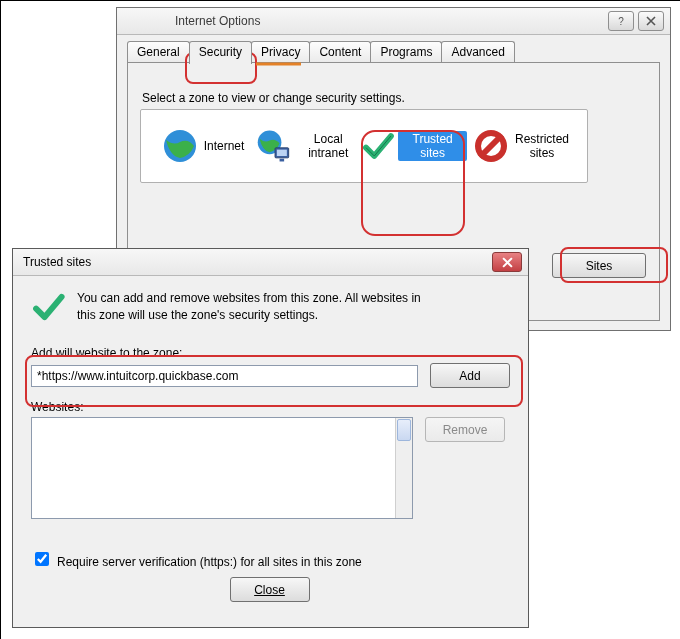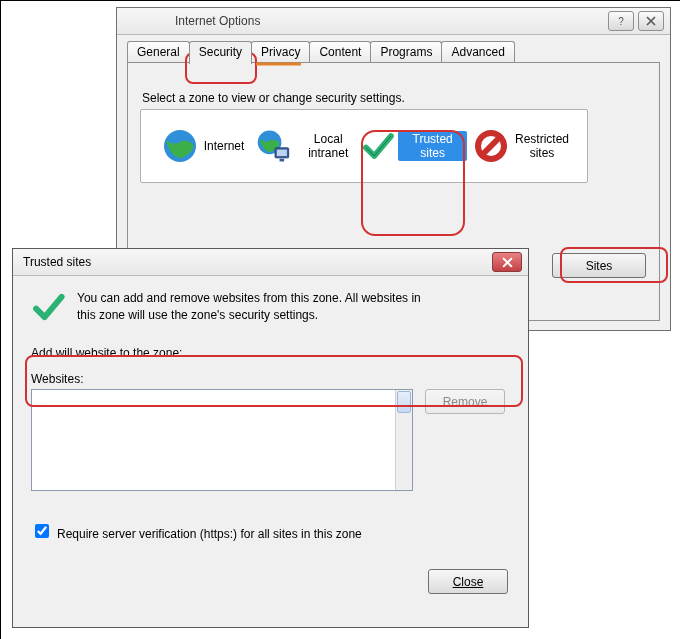--- a/index.html
+++ b/index.html
@@ -45,21 +45,21 @@
 .add-row input[type=text]{flex:1;height:20px;border:1px solid #8d9aad;background:#fff;padding:0 5px;font-family:inherit;font-size:12px;}
 .add-row .wbtn{width:78px;}
 .ws-label{margin-top:12px;}
 .listbox{margin-top:3px;display:flex;gap:12px;align-items:flex-start;}
 .listbox .box{width:380px;height:100px;background:#fff;border:1px solid #8d9aad;position:relative;}
 .listbox .box .scrollbar{position:absolute;right:0;top:0;bottom:0;width:16px;background:#efefef;border-left:1px solid #cfcfcf;}
 .listbox .box .scrollbar .thumb{position:absolute;top:1px;left:1px;right:1px;height:20px;background:linear-gradient(#e7eefb,#c9d8f1);border:1px solid #9db6dc;border-radius:2px;}
 .listbox .wbtn{width:78px;color:#8a8a8a;border-color:#b6b6b6;background:linear-gradient(#f5f5f5,#eaeaea);}
 .chkrow{margin-top:30px;display:flex;align-items:flex-end;gap:5px;}
 .chkrow input{width:14px;height:14px;}
-.close-row{margin-top:28px;display:flex;justify-content:flex-end;padding-right:2px;text-decoration:underline;}
+.close-row{margin-top:8px;display:flex;justify-content:center;padding-right:2px;text-decoration:underline;}
 .close-row .wbtn{width:78px;}
 
 
 svg.arrows{position:absolute;inset:0;pointer-events:none;}
 
 
 .zone-icon{width:40px;height:40px;}
 </style>
 </head>
 <body>
@@ -153,20 +153,26 @@
         <svg width="34" height="34" viewBox="0 0 40 40">
           <path d="M6 22 L16 32 L36 8" fill="none" stroke="#2bb173" stroke-width="7" stroke-linecap="round" stroke-linejoin="round"></path>
         </svg>
         <div class="txt">
           <span>You can add and remove websites from this zone. All websites in</span><br>
           <span>this zone will use the zone's security settings.</span>
         </div>
       </div>
 
       <div class="field-label">Add will website to the zone:</div>
+      <div class="add-row">
+        <input type="text" value="*https://www.intuitcorp.quickbase.com" style="">
+        <div class="wbtn">
+            <span>Add</span>
+          </div>
+      </div>
 
       <div class="field-label ws-label">Websites:</div>
       <div class="listbox">
         <div class="box">
           <div class="scrollbar">
               <div class="thumb"></div>
             </div>
         </div>
         <div class="wbtn">
             <span>Remove</span>

